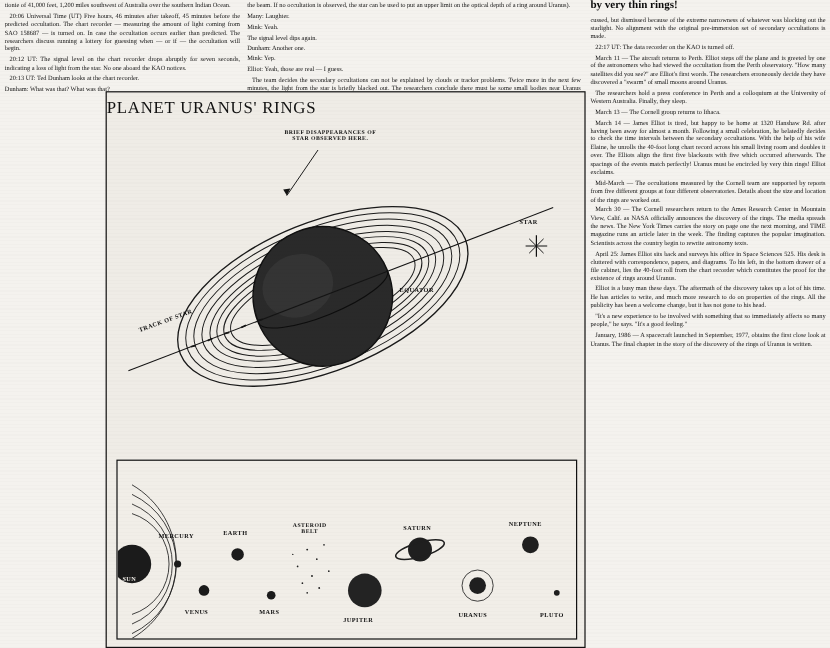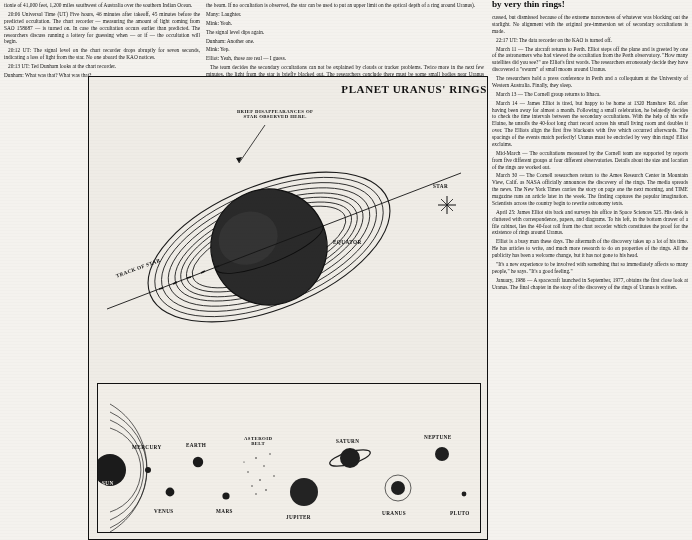--- a/index.html
+++ b/index.html
@@ -61,23 +61,23 @@
     top: 76px;
     width: 398px;
     height: 462px;
     border: 1.2px solid #111;
     background: #efece6;
   }
   .fig-title {
     position: absolute;
     left: 0; right: 0;
     top: 6px;
-    text-align: right;
-    font-size: 11px;
-    font-weight: bold;
+    text-align: left;
+    font-size: 14px;
+    font-weight: normal;
     letter-spacing: .6px;
     color: #111;
   }
   .fig-upper {
     position: absolute;
     left: 0; top: 0; width: 398px; height: 300px;
     overflow: hidden;
   }
   .fig-lower {
     position: absolute;

